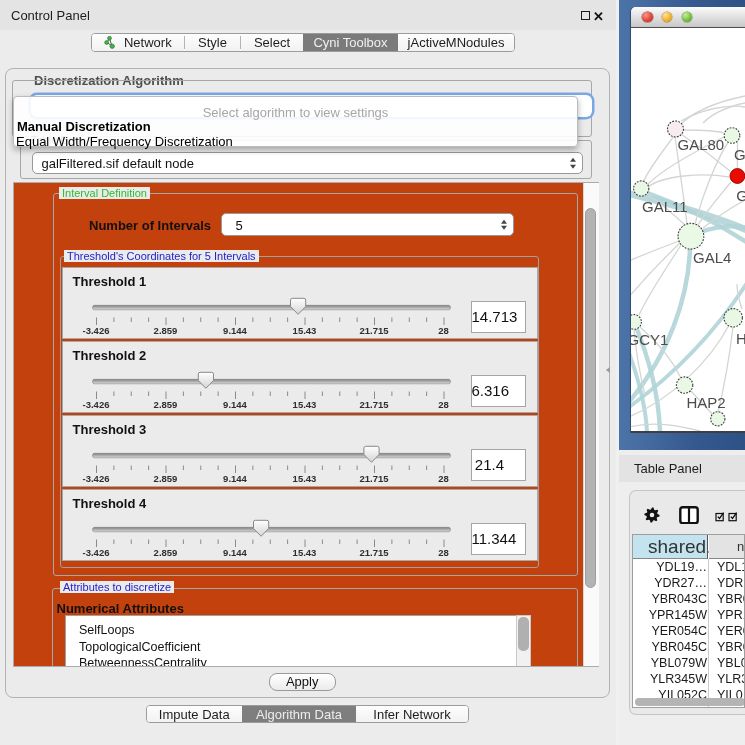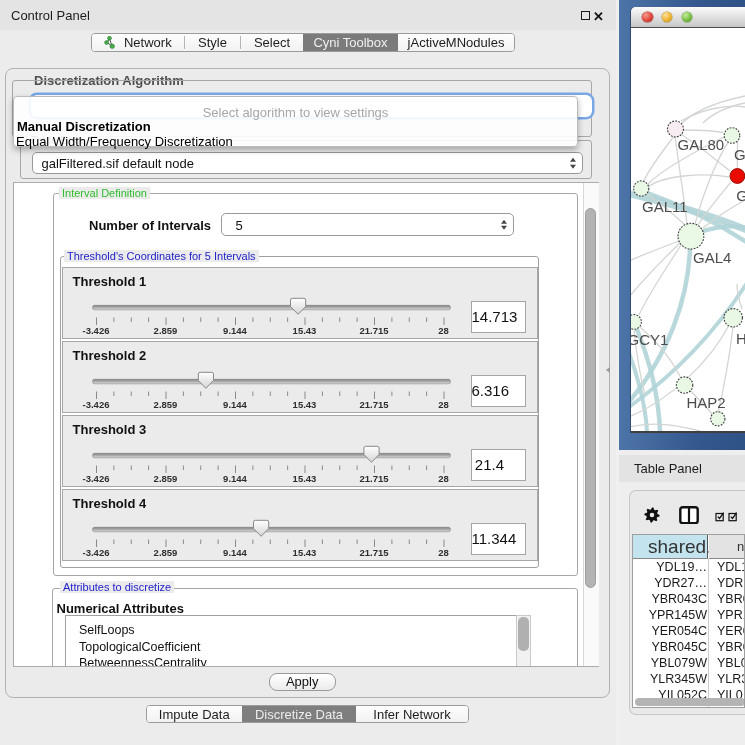--- a/index.html
+++ b/index.html
@@ -20,21 +20,21 @@
 #pane{left:5px;top:68px;width:605px;height:630px;border:1px solid #b2b2b2;border-radius:8px;background:#ebebeb}
 .group{position:absolute;border:1px solid #a7a7a7;border-radius:3px}
 .glabel{position:absolute;font-size:11px;background:#ebebeb;padding:0 3px;white-space:nowrap}
 .combo{position:absolute;background:#fff;border:1px solid #999;border-radius:5px;font-size:13px;color:#111}
 .combo .cv{position:absolute;left:9px;top:50%;transform:translateY(-50%);white-space:nowrap}
 .arr{position:absolute;right:5px;top:50%;transform:translateY(-50%);width:7px}
 .arr:before,.arr:after{content:"";display:block;width:0;height:0;border-left:3.5px solid transparent;border-right:3.5px solid transparent}
 .arr:before{border-bottom:4.5px solid #444;margin-bottom:2.5px}
 .arr:after{border-top:4.5px solid #444}
 
-#scrollc{left:13px;top:182px;width:586px;height:485px;border:1px solid #ababab;background:#ffffff;overflow:hidden}
+#scrollc{left:13px;top:182px;width:586px;height:485px;border:1px solid #ababab;background:#c2410c;overflow:hidden}
 #vsb{left:582.5px;top:183px;width:16px;height:483px;background:#fafafa;border-left:1px solid #d8d8d8}
 #vsbt{left:585px;top:208px;width:10.5px;height:380px;background:#b3b3b3;border:1px solid #9e9e9e;border-radius:6px}
 
 .tbox{position:absolute;left:47.5px;width:476px;height:72.5px;border:1px solid #a7a7a7;background:#ebebeb}
 .tbox .tl{position:absolute;left:10px;top:6px;font-size:13px;font-weight:bold;color:#111}
 .tbox .val{position:absolute;left:408px;top:33px;width:55.5px;height:32px;background:#fff;border:1px solid #a5a5a5;font-size:15px;color:#111;text-align:right;line-height:30px;padding-right:21px}
 .tbox svg{position:absolute;left:0;top:0}
 .ticklab{position:absolute;font-size:9.5px;font-weight:bold;color:#2e2e2e;transform:translateX(-50%);top:57px;white-space:nowrap}
 
 #numlist{left:65px;top:615px;width:466px;height:100px;background:#fff;border:1px solid #a0a0a0;font-size:12.5px;color:#111}
@@ -327,21 +327,21 @@
 </div>
 <div id="lsb" style="left:501.5px;top:432px;position:absolute"></div>
 <div id="lsbt" style="left:504px;top:434px;position:absolute"></div>
 </div>
 
 <div class="ab" id="vsb"></div>
 <div class="ab" id="vsbt"></div>
 <div class="ab" id="apply">Apply</div>
 <div class="ab" id="btabs">
   <div class="tb" style="width:95.5px">Impute Data</div>
-  <div class="tb sel" style="width:114px">Discretize Data</div>
+  <div class="tb sel" style="width:114px">Algorithm Data</div>
   <div class="tb" style="width:112px">Infer Network</div>
 </div>
 <div class="ab" style="left:606px;top:367px;width:0;height:0;border-top:3.5px solid transparent;border-bottom:3.5px solid transparent;border-right:4px solid #999"></div>
 
 <div class="ab" id="strip"></div>
 <div class="ab" id="desk"></div>
 <div class="ab" id="win">
 <div class="ab" id="wtitle"></div>
 <div class="dot" style="left:11px;background:radial-gradient(circle at 35% 30%,#f49b90,#e2453a 55%,#a52b20);box-shadow:0 0 0 0.5px #9b3b30"></div>
 <div class="dot" style="left:30.5px;background:radial-gradient(circle at 35% 30%,#fce2a0,#efb32f 55%,#c28a1c);box-shadow:0 0 0 0.5px #ab822a"></div>

